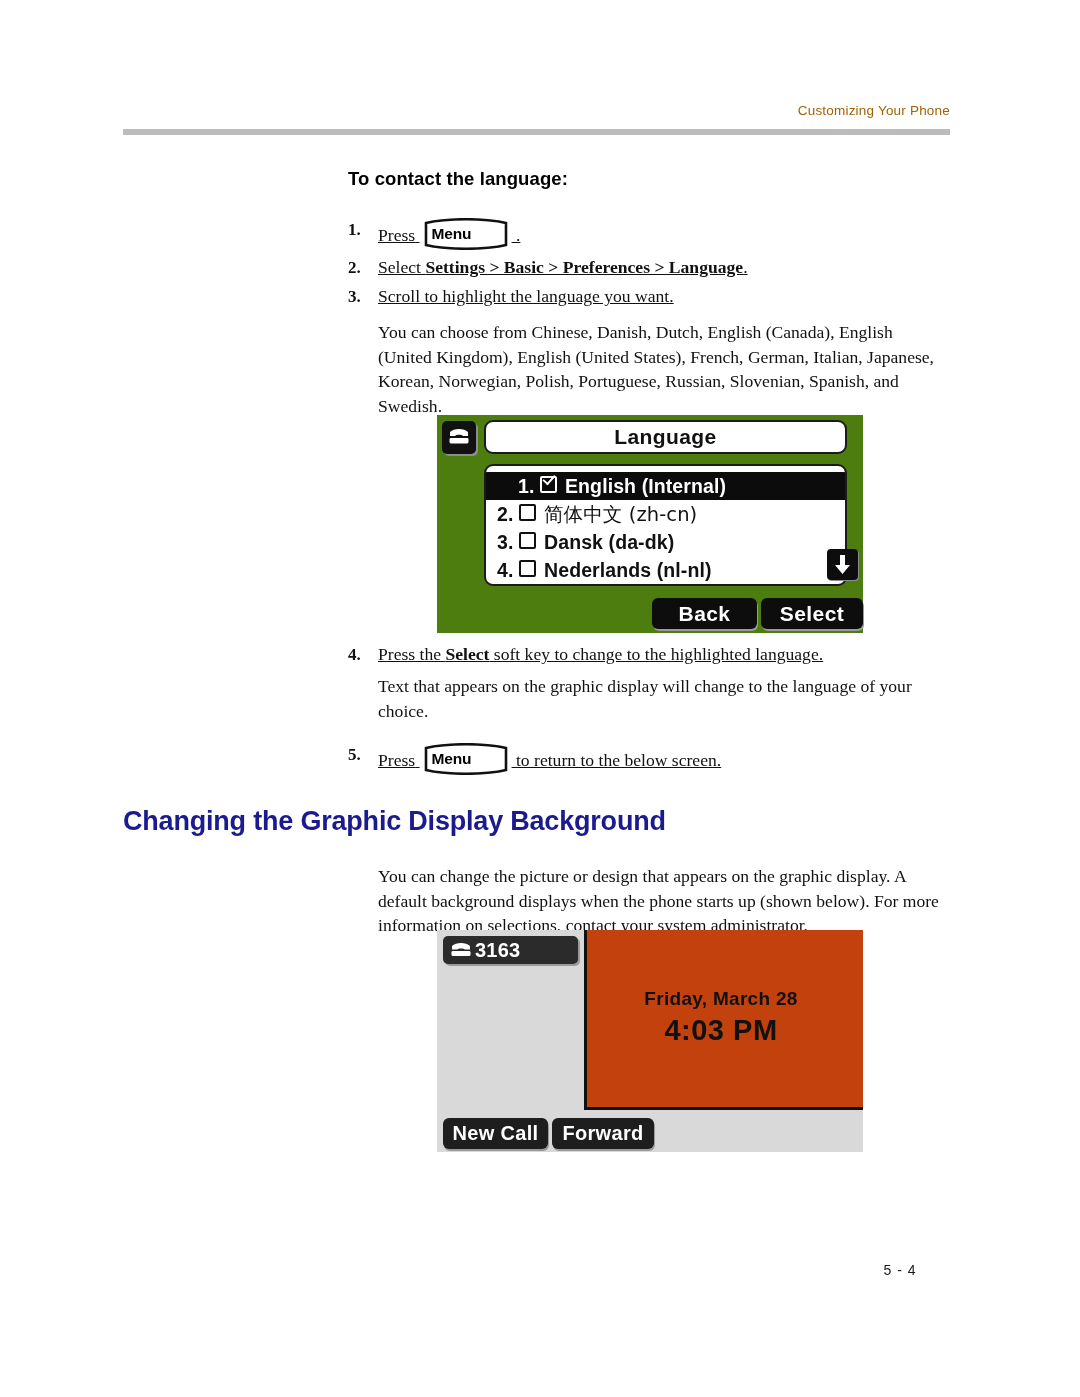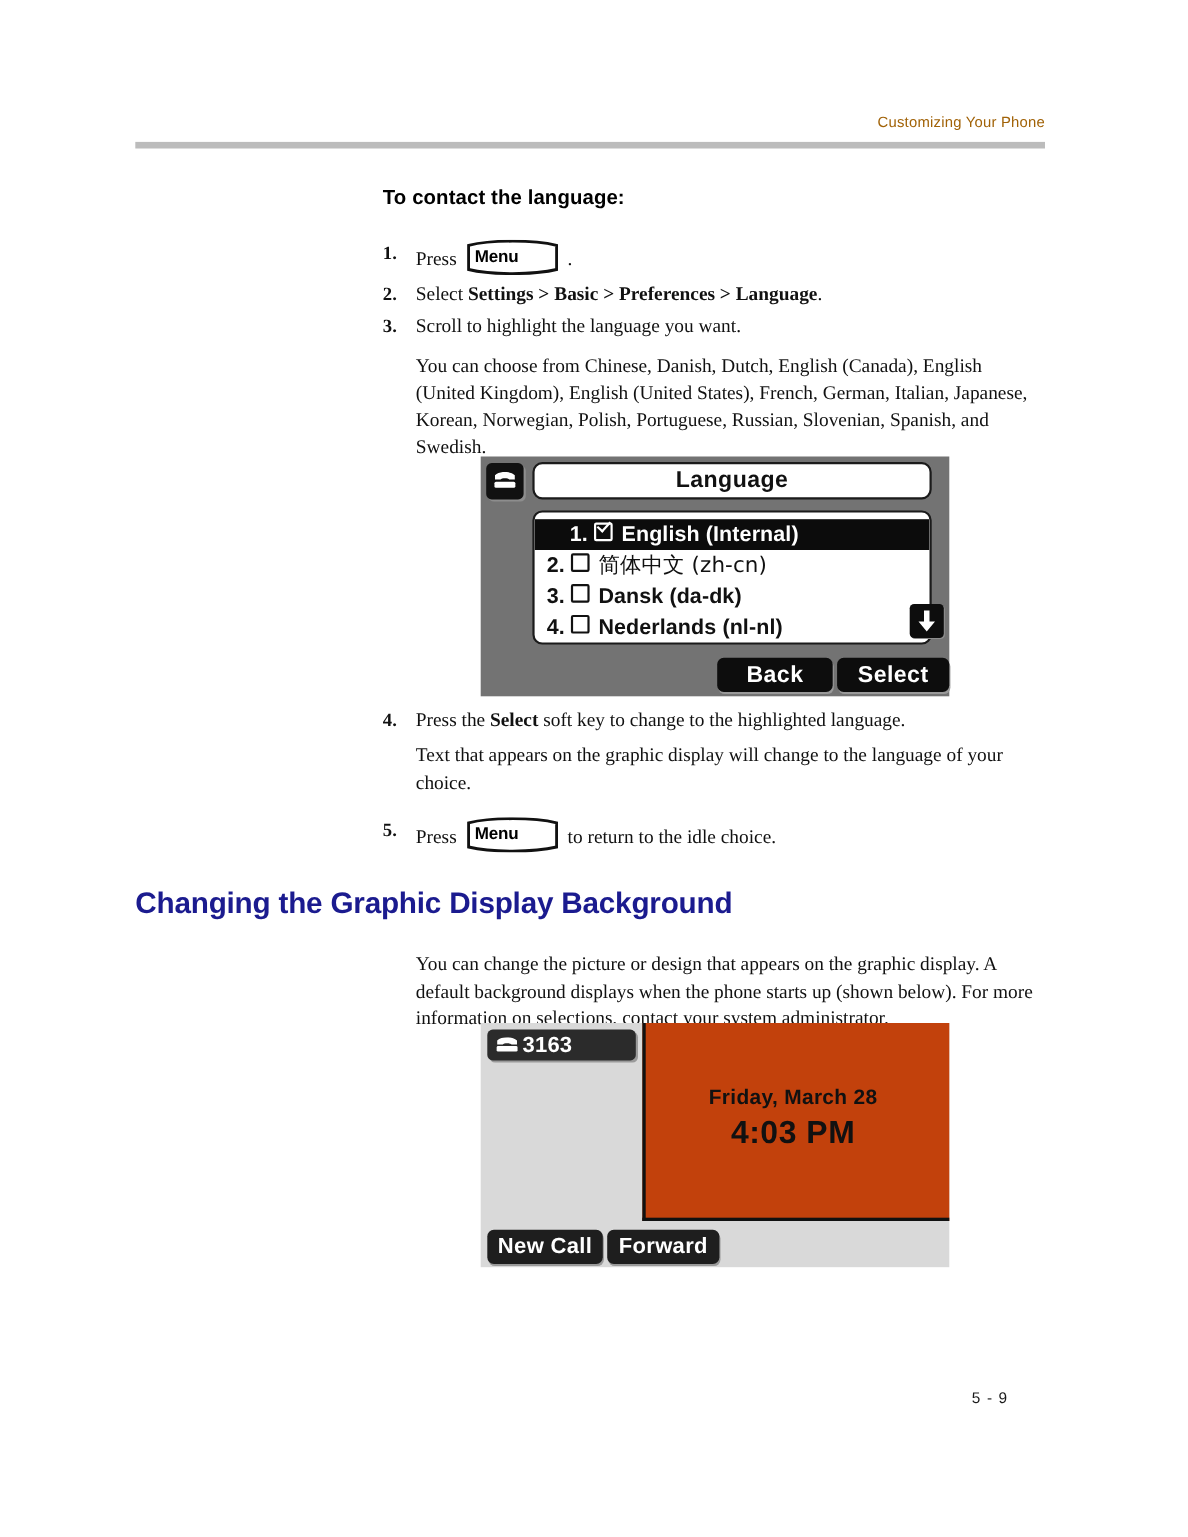--- a/index.html
+++ b/index.html
@@ -63,20 +63,21 @@
     position: absolute;
     left: 0;
     top: 0;
     width: 26px;
     font-weight: bold;
     font-size: 17px;
   }
   .step .txt {
     display: block;
     margin-left: 30px;
+    text-decoration: underline;
   }
   .step b { font-weight: bold; }
 
   .para {
     position: absolute;
     left: 378px;
     width: 572px;
     font-family: "Liberation Serif", serif;
     font-size: 17.6px;
     line-height: 24.5px;
@@ -117,21 +118,21 @@
     color: #1b1b8f;
   }
 
   
   .lcd-lang {
     position: absolute;
     left: 437px;
     top: 415px;
     width: 426px;
     height: 218px;
-    background: #737373;
+    background: #4d7c0f;
     font-family: "Liberation Sans", sans-serif;
   }
   .lcd-lang .handset-badge {
     position: absolute;
     left: 5px;
     top: 6px;
     width: 34px;
     height: 33px;
     background: #111;
     border-radius: 5px;
@@ -432,21 +433,21 @@
 <div class="step" style="top:743px">
   <span class="num">5.</span>
   <span class="txt">
     <span>Press</span>
     <span class="menukey">
       <svg width="86" height="32" viewBox="0 0 86 32">
         <path d="M3 5 C 24 0, 62 0, 83 5 L83 27 C 62 32, 24 32, 3 27 Z" fill="#ffffff" stroke="#111111" stroke-width="2.6"></path>
       </svg>
       <span class="kl">Menu</span>
     </span>
-    <span>to return to the idle choice.</span>
+    <span>to return to the below screen.</span>
   </span>
 </div>
 
 <div class="section-heading">Changing the Graphic Display Background</div>
 <div class="para" style="top:864px">You can change the picture or design that appears on the graphic display. A default background displays when the phone starts up (shown below). For more information on selections, contact your system administrator.</div>
 
 <div class="lcd-idle">
   <div class="right-pane">
     <div class="date">Friday, March 28</div>
     <div class="time">4:03 PM</div>
@@ -459,13 +460,13 @@
     </svg>
     <span class="lbl">3163</span>
   </div>
 
   <div class="softkeys2">
     <div class="sk2 a">New Call</div>
     <div class="sk2 b">Forward</div>
   </div>
 </div>
 
-<div class="folio">5 - 9</div>
+<div class="folio">5 - 4</div>
 
 </body></html>

